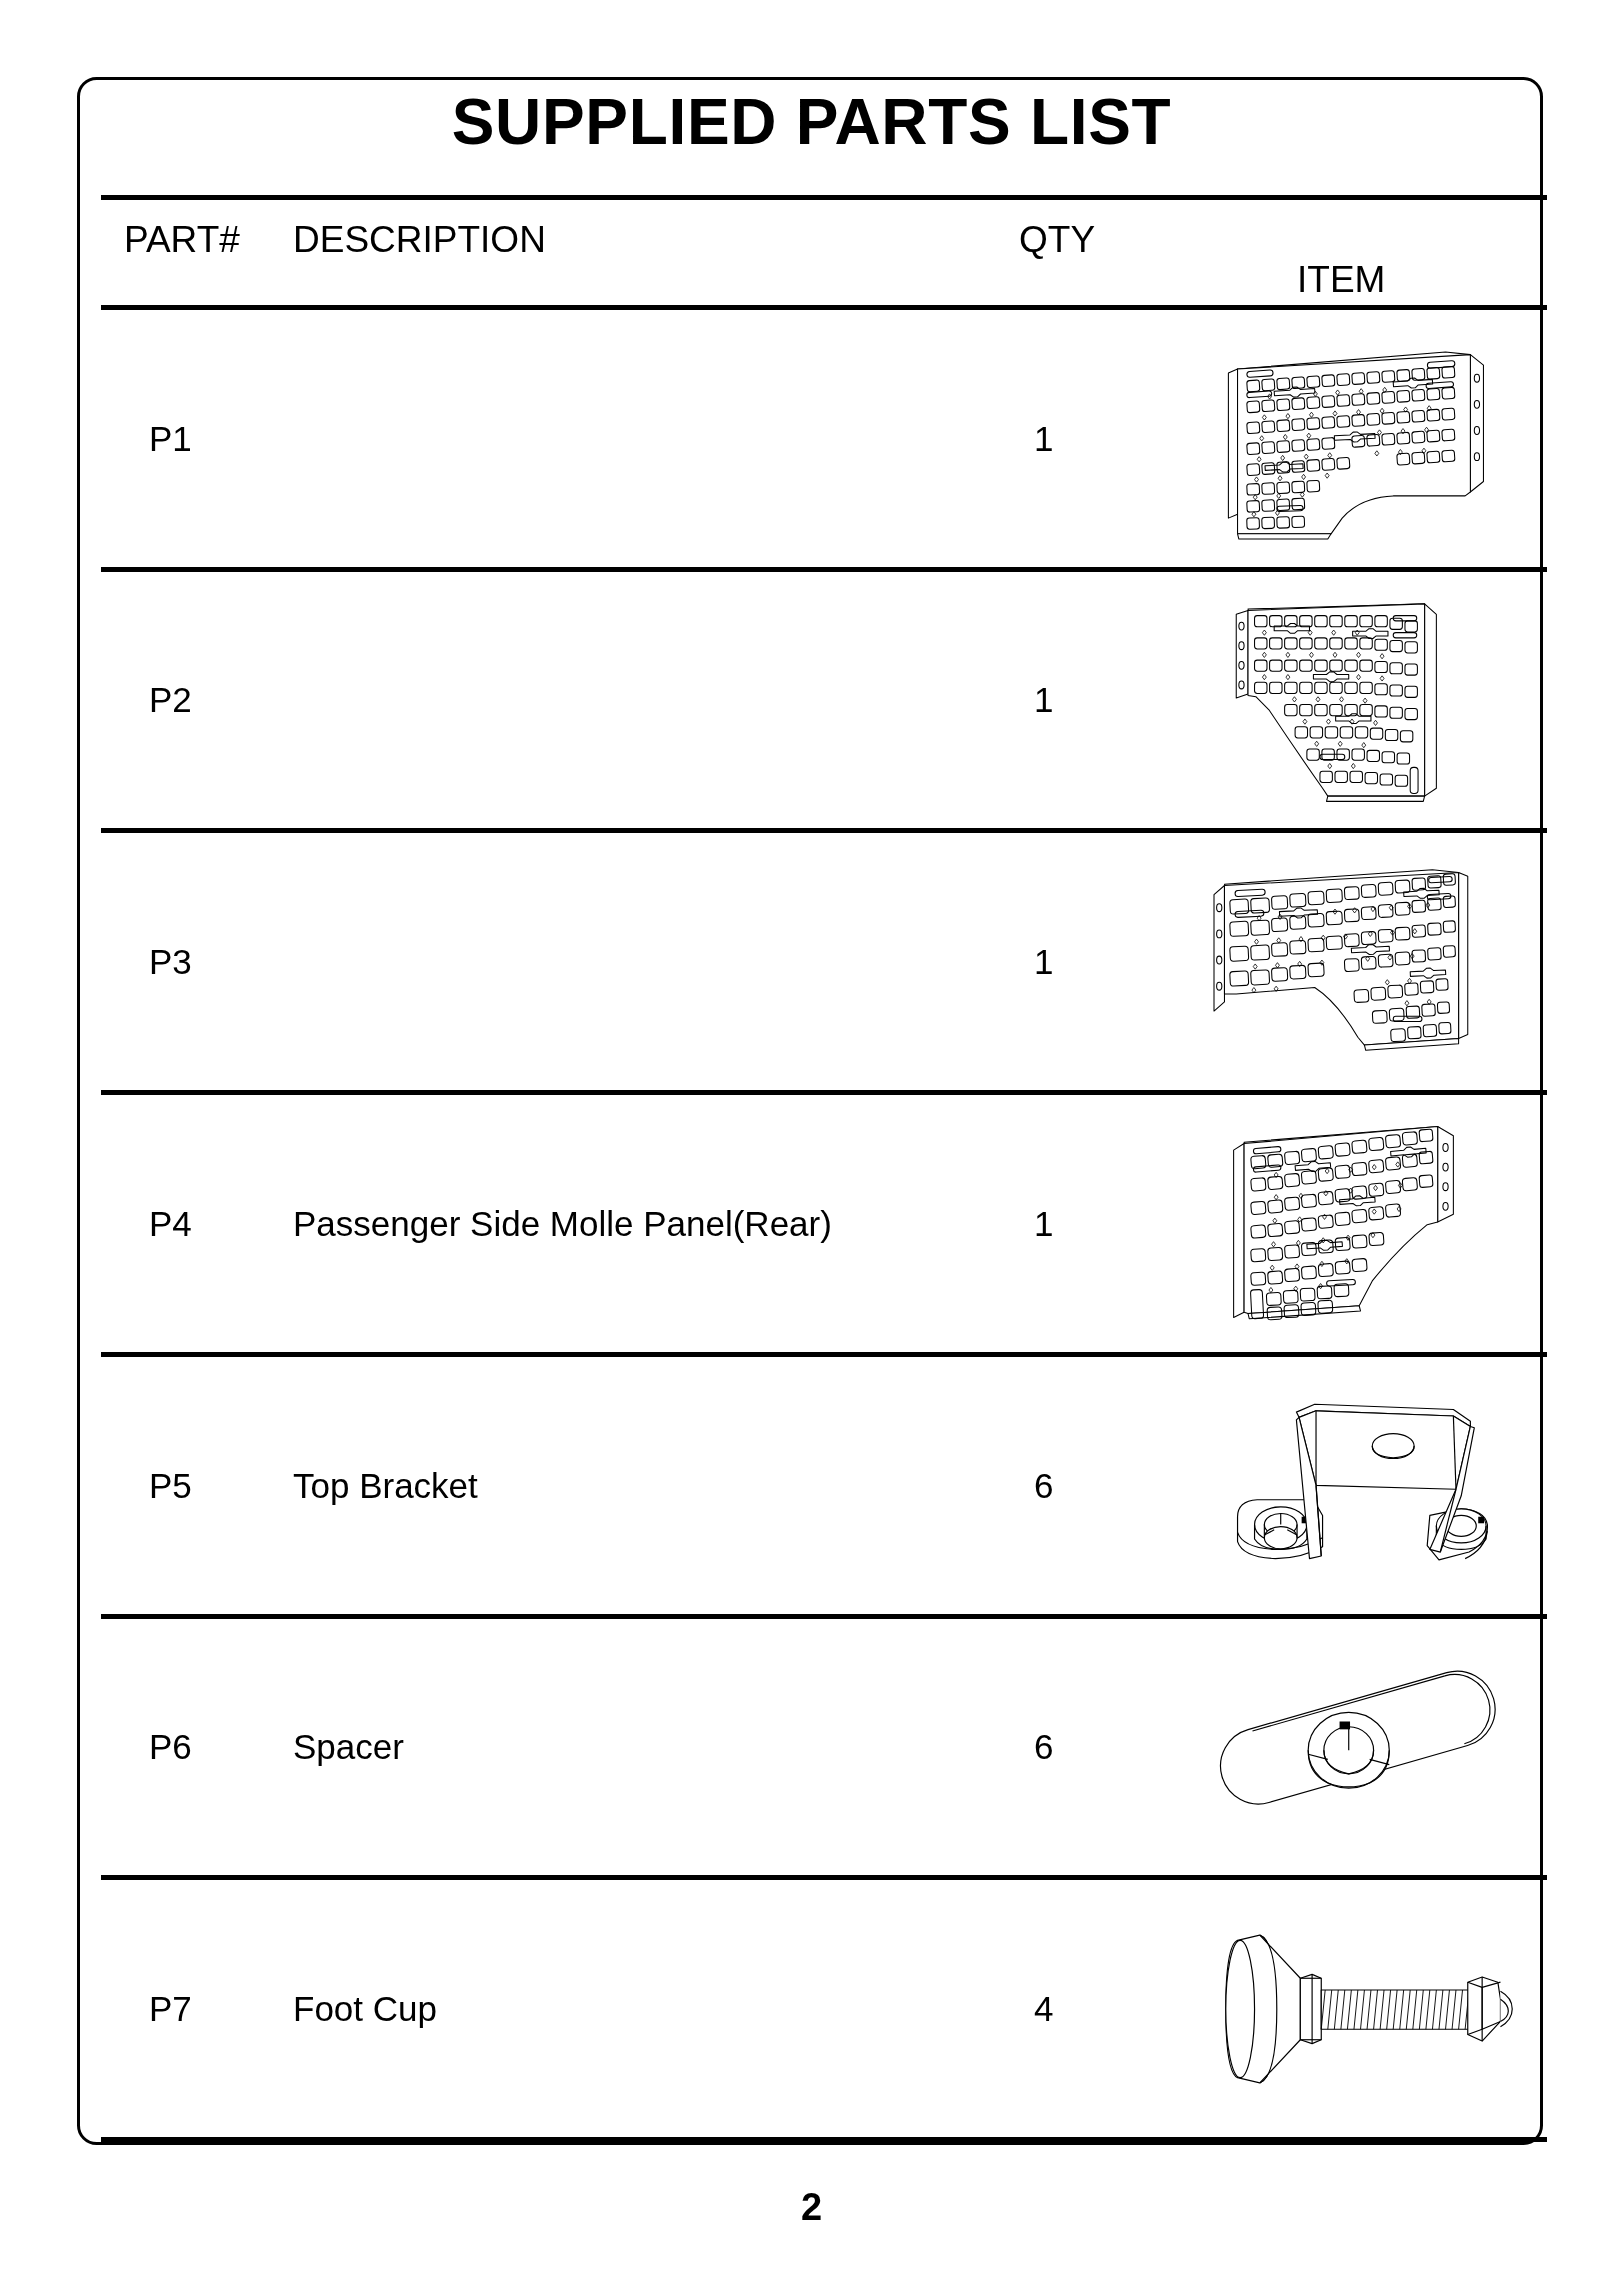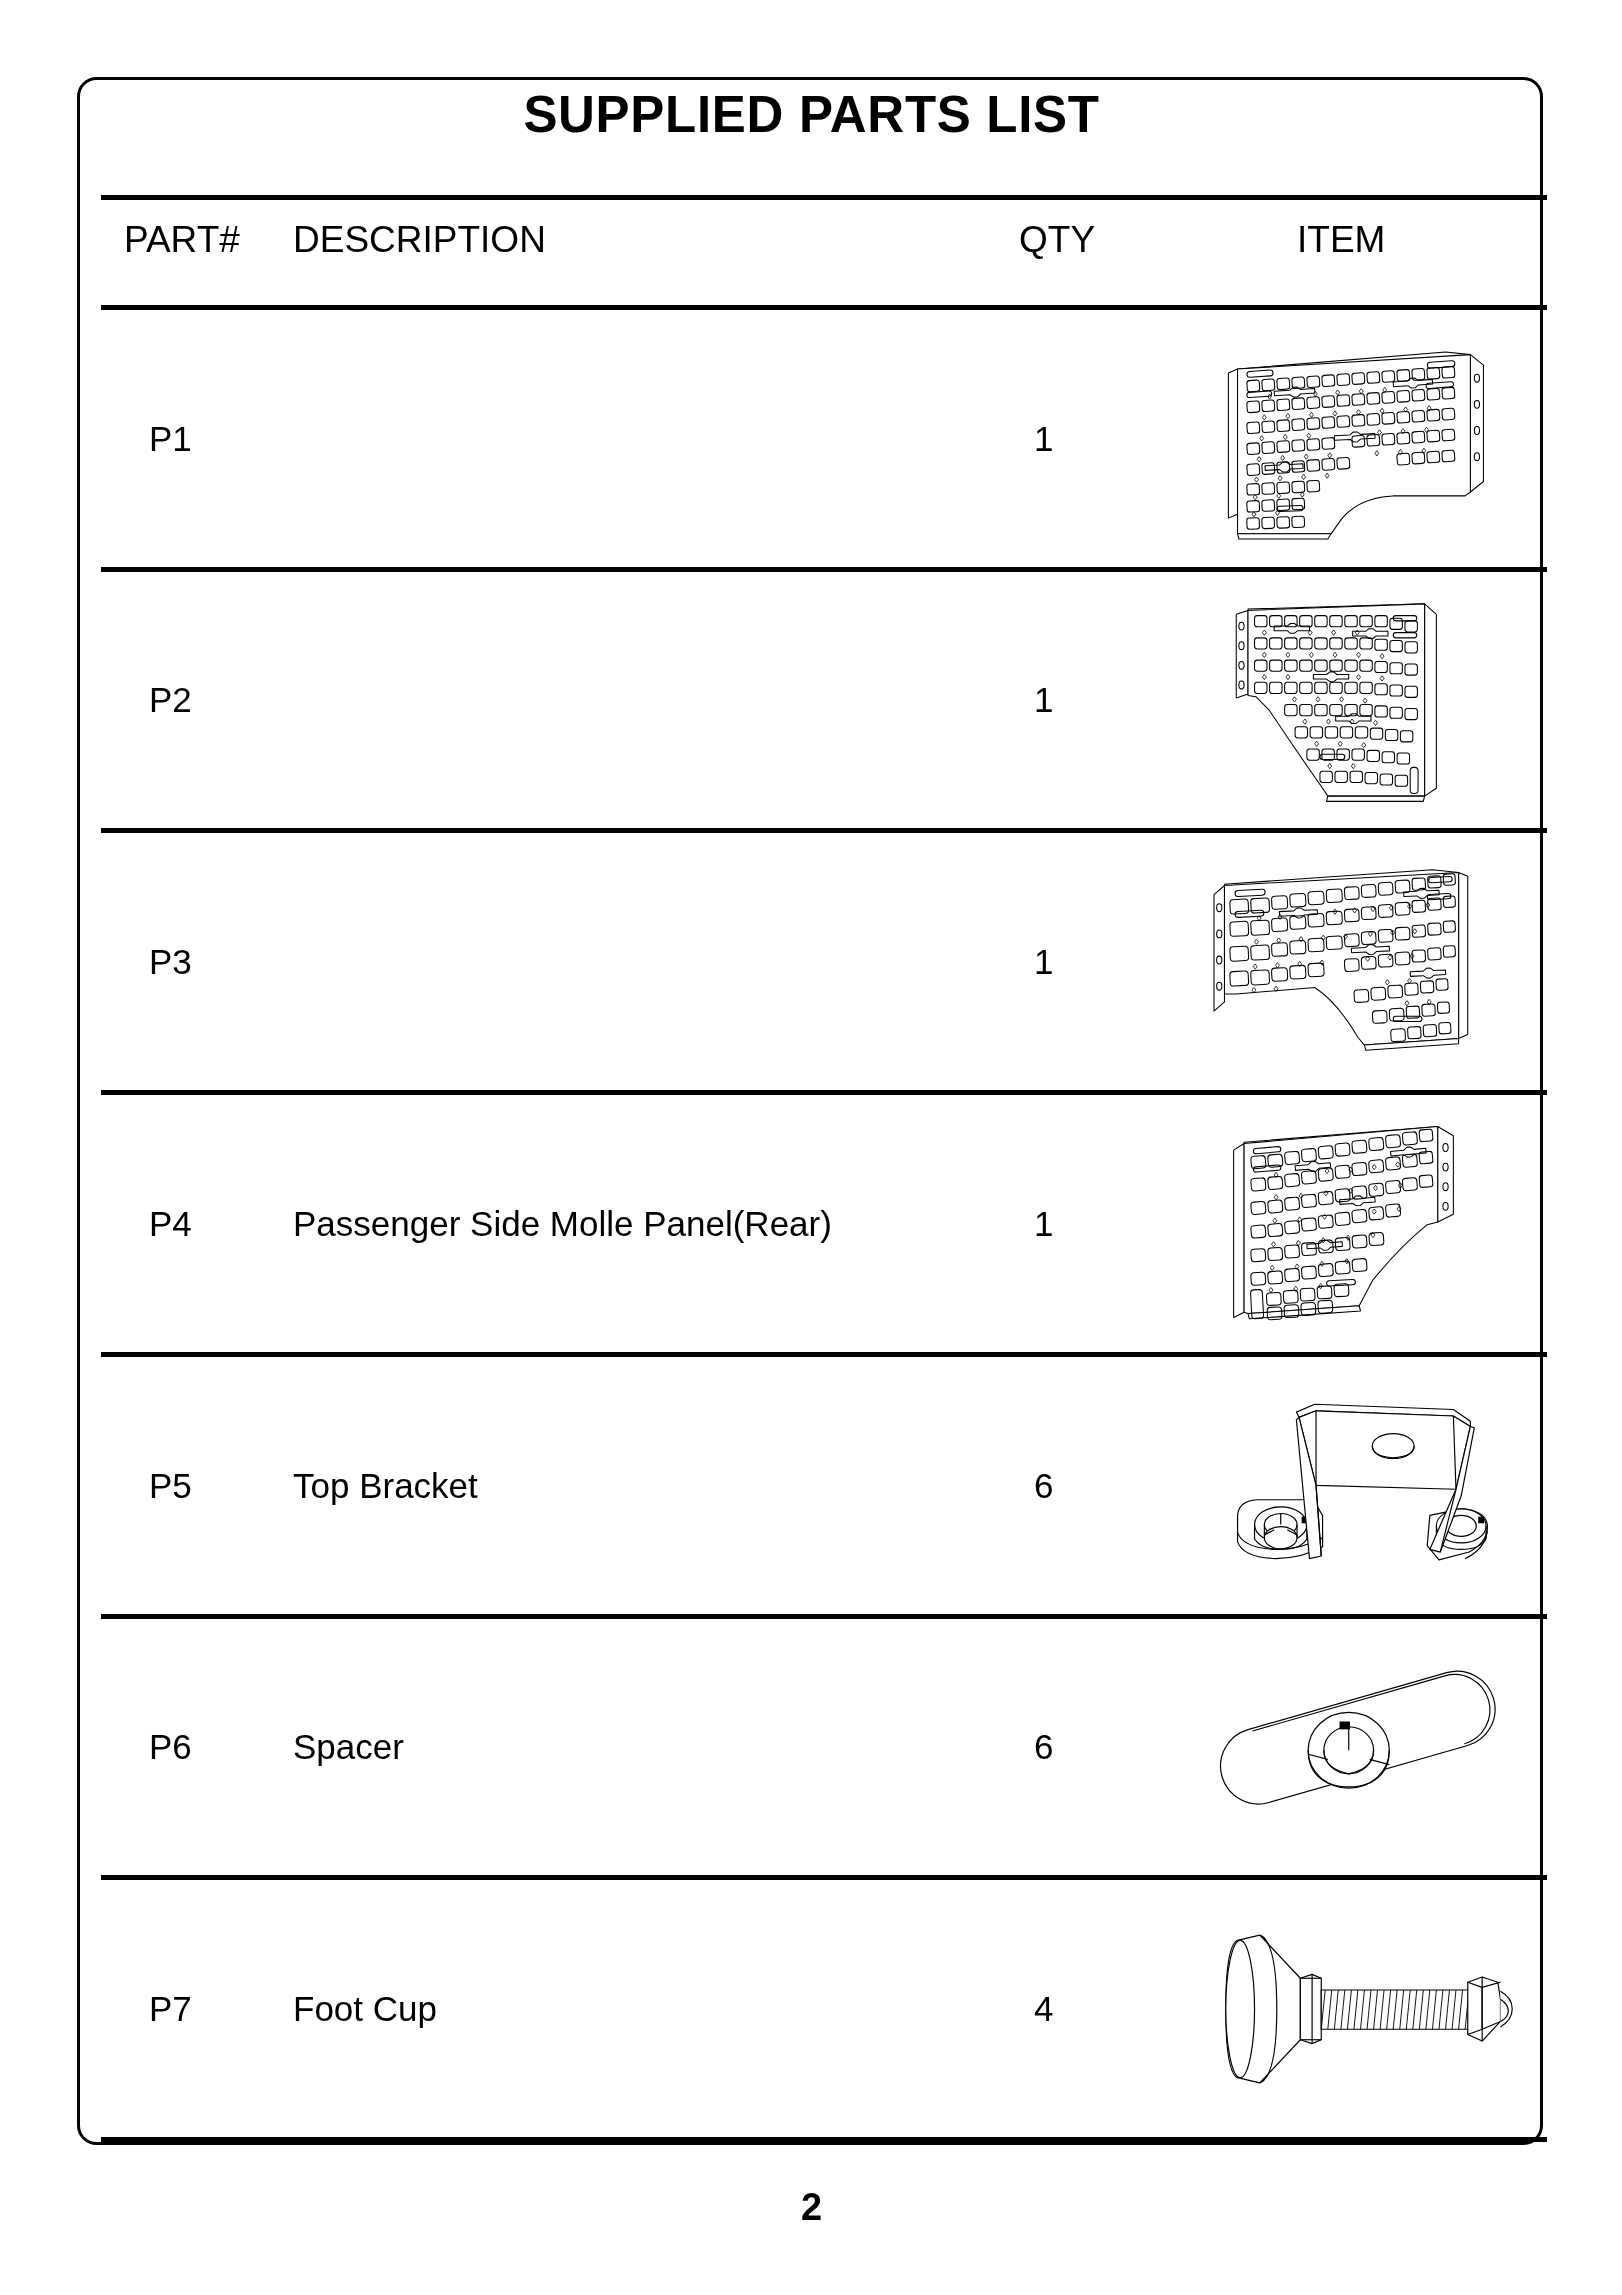--- a/index.html
+++ b/index.html
@@ -18,21 +18,21 @@
     border:3.3px solid #000;
     border-radius:19.6px;
     box-sizing:border-box;
     background:#fff;
   }
   
   #doc-title{
     position:absolute;
     left:0; top:85px; width:100%;
     text-align:center;
-    font-size:51px;
+    font-size:64px;
     font-weight:bold;
     letter-spacing:0.7px;
   }
   
   .hrule{
     position:absolute;
     left:101px;
     width:1446px;
     height:4.6px;
     background:#000;
@@ -44,21 +44,21 @@
     height:65px;
   }
   .hdr-cell{
     position:absolute;
     font-size:37px;
     white-space:nowrap;
   }
   #hdr-part{ left:124px; }
   #hdr-desc{ left:293px; }
   #hdr-qty { left:1011px;margin-left:8px; }
-  #hdr-item{ left:1297px; }
+  #hdr-item{ left:1297px;margin-top:40px; }
 
   
   .row{
     position:absolute;
     left:0;
     width:100%;
     height:262px;
   }
   .cell{
     position:absolute;

